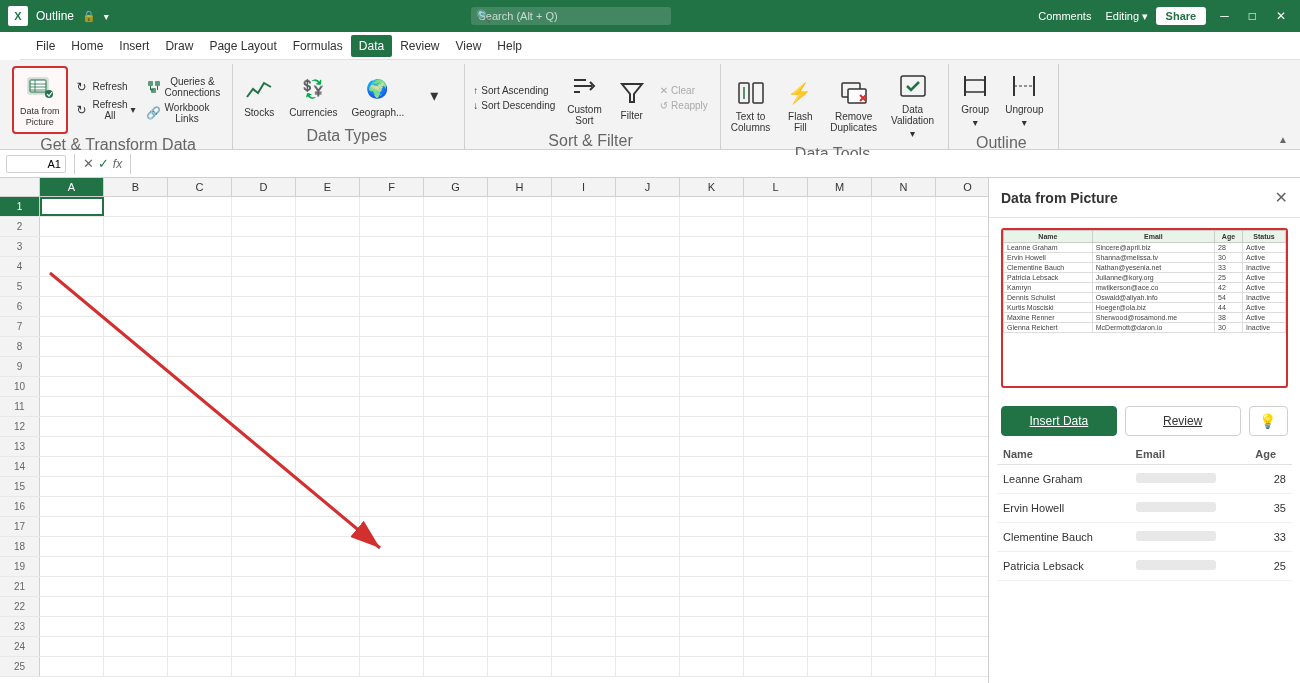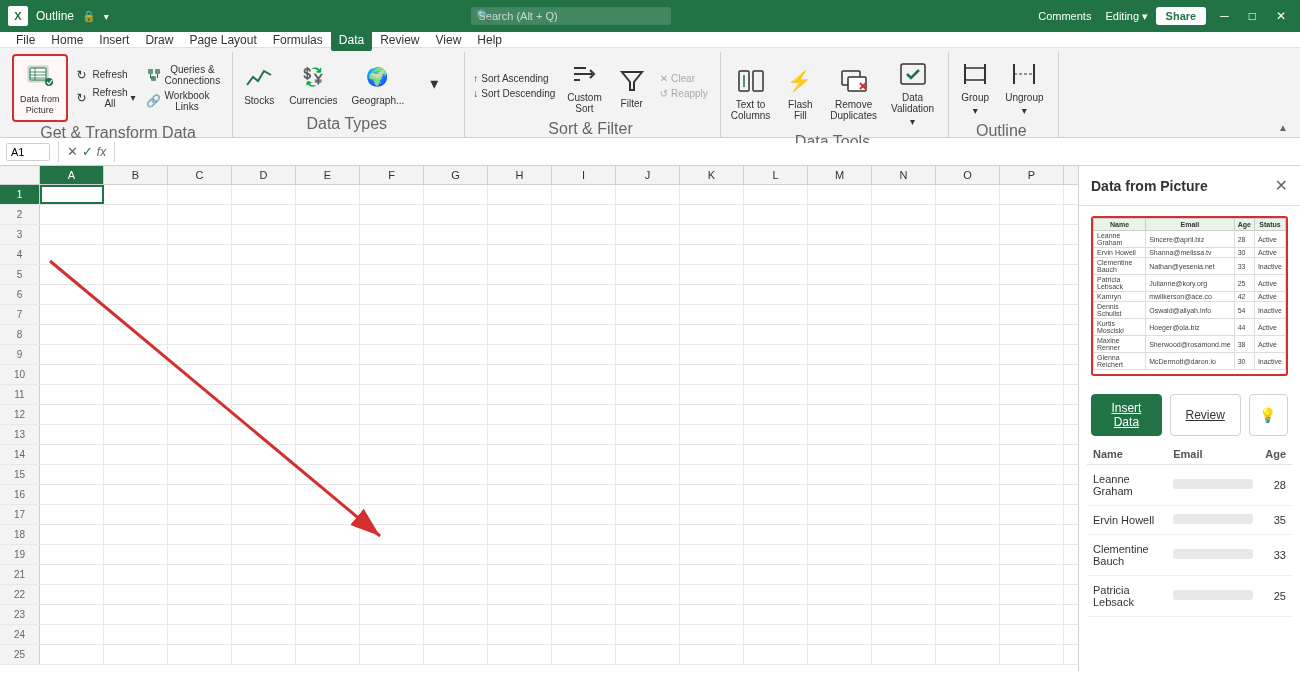--- a/index.html
+++ b/index.html
@@ -18,26 +18,27 @@
     .title-bar-icon span { color: #217346; font-weight: bold; font-size: 11px; }
     .title-bar-search { background: rgba(255,255,255,0.15); border: none; border-radius: 3px; padding: 3px 24px 3px 8px; color: #fff; font-size: 11px; width: 200px; outline: none; }
     .title-bar-search::placeholder { color: rgba(255,255,255,0.7); }
     .title-bar-right { display: flex; gap: 8px; align-items: center; }
     .title-bar-btn { color: #fff; font-size: 11px; background: transparent; border: none; cursor: pointer; padding: 2px 6px; }
     .editing-btn { background: transparent; border: none; color: #fff; font-size: 11px; cursor: pointer; display: flex; align-items: center; gap: 3px; }
     .share-btn { background: #fff; color: #217346; border: none; border-radius: 3px; padding: 3px 10px; font-size: 11px; font-weight: 600; cursor: pointer; }
 
     
     .menu-bar {
-      height: 16px;
+      height: 28px;
       background: #fff;
       display: flex;
       align-items: center;
       padding: 0 8px;
       border-bottom: 1px solid #e0e0e0;
+      margin-left: 20px;
     }
     .menu-item { padding: 4px 8px; font-size: 12px; color: #333; cursor: pointer; border-radius: 2px; }
     .menu-item.active { background: #217346; color: #fff; border-radius: 2px; }
 
     
     .ribbon {
       background: #f3f3f3;
       border-bottom: 1px solid #d0d0d0;
       padding: 4px 8px 0 8px;
       display: flex;
@@ -119,21 +120,21 @@
     
     .formula-bar {
       height: 28px;
       background: #fff;
       border-bottom: 1px solid #d0d0d0;
       display: flex;
       align-items: center;
       padding: 0 6px;
       gap: 4px;
     }
-    .cell-ref { width: 44px; border: 1px solid #d0d0d0; padding: 2px 4px; font-size: 11px; border-radius: 2px; background: #fff; }
+    .cell-ref { width: 60px; border: 1px solid #d0d0d0; padding: 2px 4px; font-size: 11px; border-radius: 2px; background: #fff; text-align: right; }
     .formula-separator { width: 1px; height: 20px; background: #d0d0d0; margin: 0 4px; }
     .formula-icons { display: flex; gap: 4px; align-items: center; }
     .formula-x { cursor: pointer; color: #666; font-size: 13px; }
     .formula-check { cursor: pointer; color: #217346; font-size: 13px; }
     .formula-fx { color: #666; font-size: 12px; font-style: italic; }
     .formula-input { flex: 1; border: none; outline: none; font-size: 12px; padding: 2px 4px; }
 
     
     .main-area {
       display: flex;
@@ -200,21 +201,21 @@
       width: 64px;
       min-width: 64px;
       border-right: 1px solid #e8e8e8;
       padding: 2px 4px;
       font-size: 11px;
     }
     .cell.active { border: 2px solid #217346; }
 
     
     .right-panel {
-      width: 222px;
+      width: 312px;
       border-left: 1px solid #d0d0d0;
       background: #fff;
       display: flex;
       flex-direction: column;
     }
     .panel-header {
       display: flex;
       align-items: center;
       justify-content: space-between;
       padding: 10px 12px;

